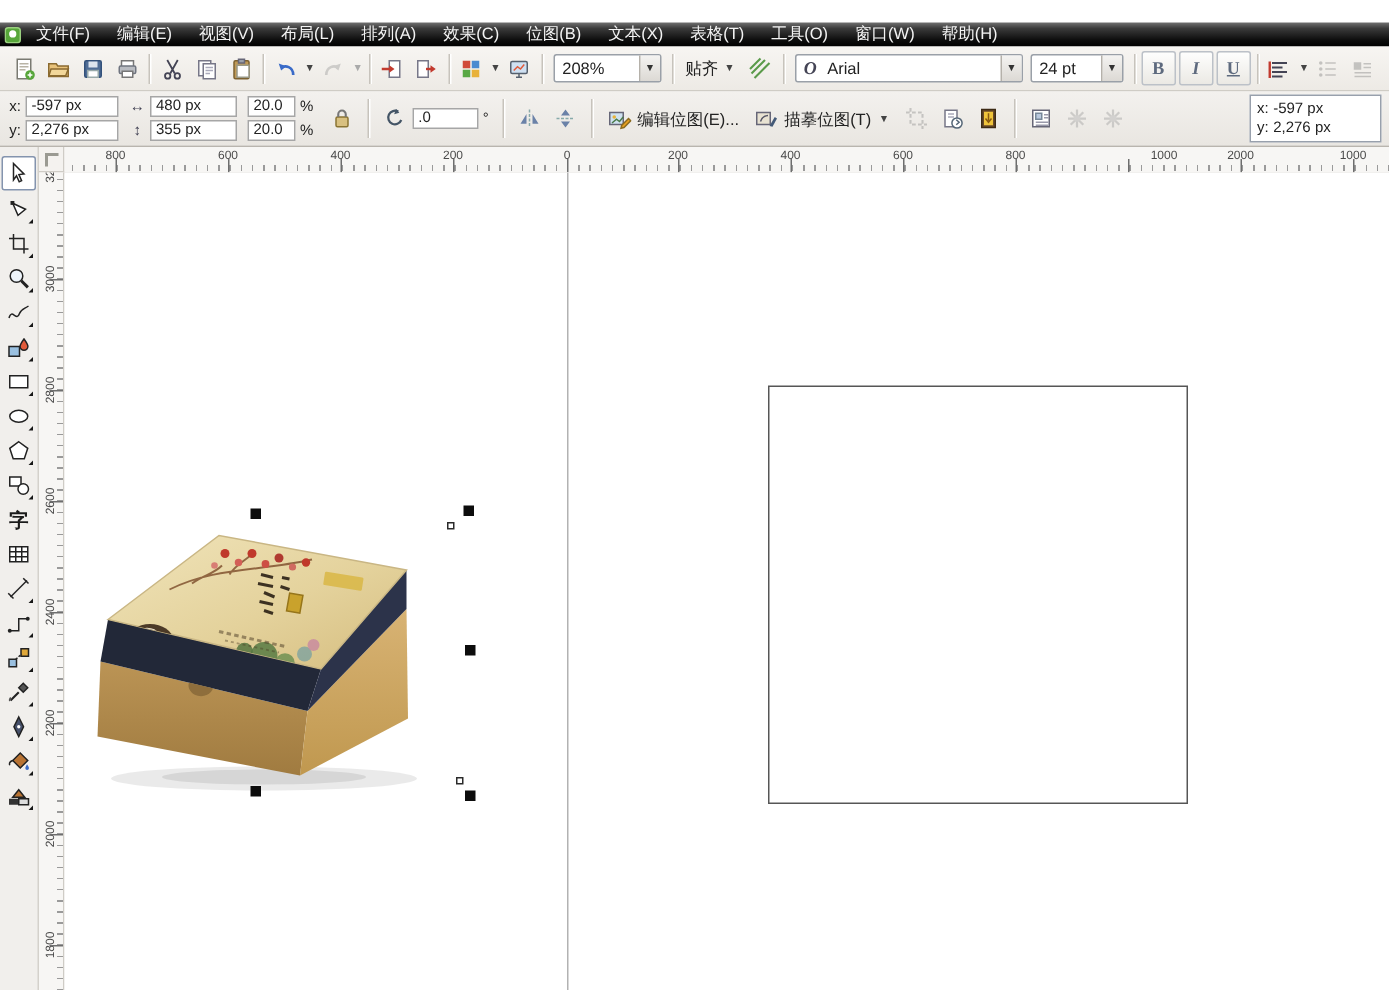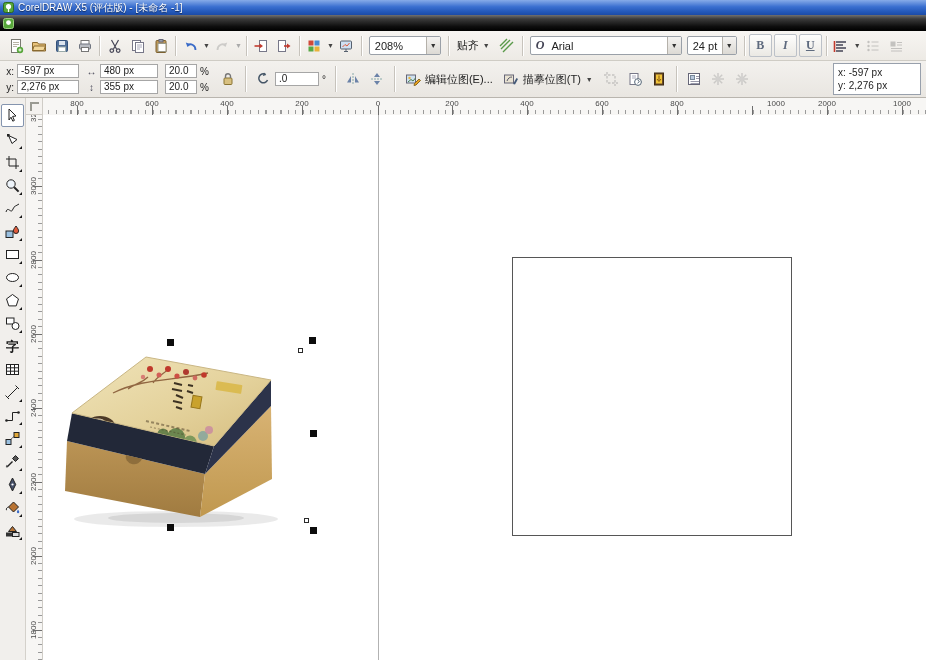--- a/index.html
+++ b/index.html
@@ -25,21 +25,21 @@
   .tbtn.disabled{opacity:.38;filter:grayscale(1)}
   .caret{font-size:7px;color:#444;margin:0 1px;flex:none}
   .caret.dis{color:#aaa}
   .tsep{width:1px;height:20px;background:#c7c3bc;box-shadow:1px 0 0 #fff;margin:0 3px;flex:none}
   .combo{height:19px;background:#fff;border:1px solid #9aa0a8;border-radius:2px;display:flex;align-items:center;
     font-size:11px;color:#222;padding-left:5px;box-sizing:border-box;flex:none}
   .combo .dd{width:13px;height:100%;margin-left:auto;background:linear-gradient(#f4f3f1,#dcd9d4);
     border-left:1px solid #b5b1aa;display:flex;align-items:center;justify-content:center;font-size:7px;color:#333}
   .zoom-combo{width:72px;margin:0 4px}
   .font-combo{width:152px;margin-left:4px}
-  .size-combo{width:50px;margin-left:5px;margin-right:4px}
+  .size-combo{width:62px;margin-left:5px;margin-right:4px}
   .fo{font-family:"Liberation Serif","DejaVu Serif",serif;font-style:italic;font-weight:bold;color:#445;
       margin-right:7px;font-size:12px;font-style:italic}
   .snapbtn{font-size:11px;color:#222;display:flex;align-items:center;gap:3px;padding:0 5px;height:22px;flex:none}
   .textbtn{width:21px;height:21px;border:1px solid #bcc1c8;border-radius:2px;margin:0 1px;flex:none;
     background:linear-gradient(#fefefd,#ebe9e4);color:#5e6a7e;display:flex;align-items:center;justify-content:center;
     font-family:"Liberation Serif","DejaVu Serif",serif;font-size:12px;font-weight:bold}
   .textbtn.it{font-style:italic}.textbtn.un{text-decoration:underline}
   
   .propbar{position:absolute;left:0;top:61px;width:100%;height:37px;box-sizing:border-box;
     background:linear-gradient(#f3f1ee,#e9e6e1);border-bottom:1px solid #b9b5ae;
@@ -87,38 +87,42 @@
   .rect-shape{position:absolute;border:1px solid #565656;box-sizing:border-box;background:transparent}
   .teabox{position:absolute}
   .handle{position:absolute;width:7px;height:7px;background:#0c0c0c}
   .mini-handle{position:absolute;width:5px;height:5px;background:#fff;border:1px solid #2a2a2a;box-sizing:border-box}
 </style>
 </head>
 <body>
 
 <div class="app">
 
-  <div class="titlebar">
-    <span class="app-ico">
-      <svg width="11" height="11" viewBox="0 0 11 11">
-          <rect x="0.5" y="0.5" width="10" height="10" rx="2" fill="#57a63a" stroke="#2e6a1e"></rect>
-          <circle cx="5.5" cy="4.6" r="2.6" fill="#fff"></circle>
-          <path d="M5.5 7v3" stroke="#fff" stroke-width="1.2"></path>
-        </svg>
-    </span>
-    <span class="ttext">CorelDRAW X5 (评估版) - [未命名 -1]</span>
-  </div>
 
   <div class="menubar">
     <span class="doc-ico">
       <svg width="11" height="11" viewBox="0 0 11 11">
           <rect x="0.5" y="0.5" width="10" height="10" rx="2" fill="#57a63a" stroke="#9ad07f"></rect>
           <circle cx="5.5" cy="4.6" r="2.4" fill="#fff"></circle>
         </svg>
     </span>
+    <span id="menu-items" style="display:flex">
+        <span class="menu-item">文件(F)</span>
+        <span class="menu-item">编辑(E)</span>
+        <span class="menu-item">视图(V)</span>
+        <span class="menu-item">布局(L)</span>
+        <span class="menu-item">排列(A)</span>
+        <span class="menu-item">效果(C)</span>
+        <span class="menu-item">位图(B)</span>
+        <span class="menu-item">文本(X)</span>
+        <span class="menu-item">表格(T)</span>
+        <span class="menu-item">工具(O)</span>
+        <span class="menu-item">窗口(W)</span>
+        <span class="menu-item">帮助(H)</span>
+      </span>
   </div>
 
   <div class="toolbar">
     <span class="tbgroup" id="tb-buttons">
         <span class="tbtn">
           <svg width="16" height="16" viewBox="0 0 16 16">
             <rect x="3.5" y="1.5" width="9" height="13" fill="#fff" stroke="#7a7a72"></rect>
             <path d="M5 4.5h6M5 6.5h6M5 8.5h4" stroke="#b9b4a6"></path>
             <circle cx="12" cy="12" r="3.2" fill="#57a63a"></circle>
             <path d="M12 10.4v3.2M10.4 12h3.2" stroke="#fff"></path>

